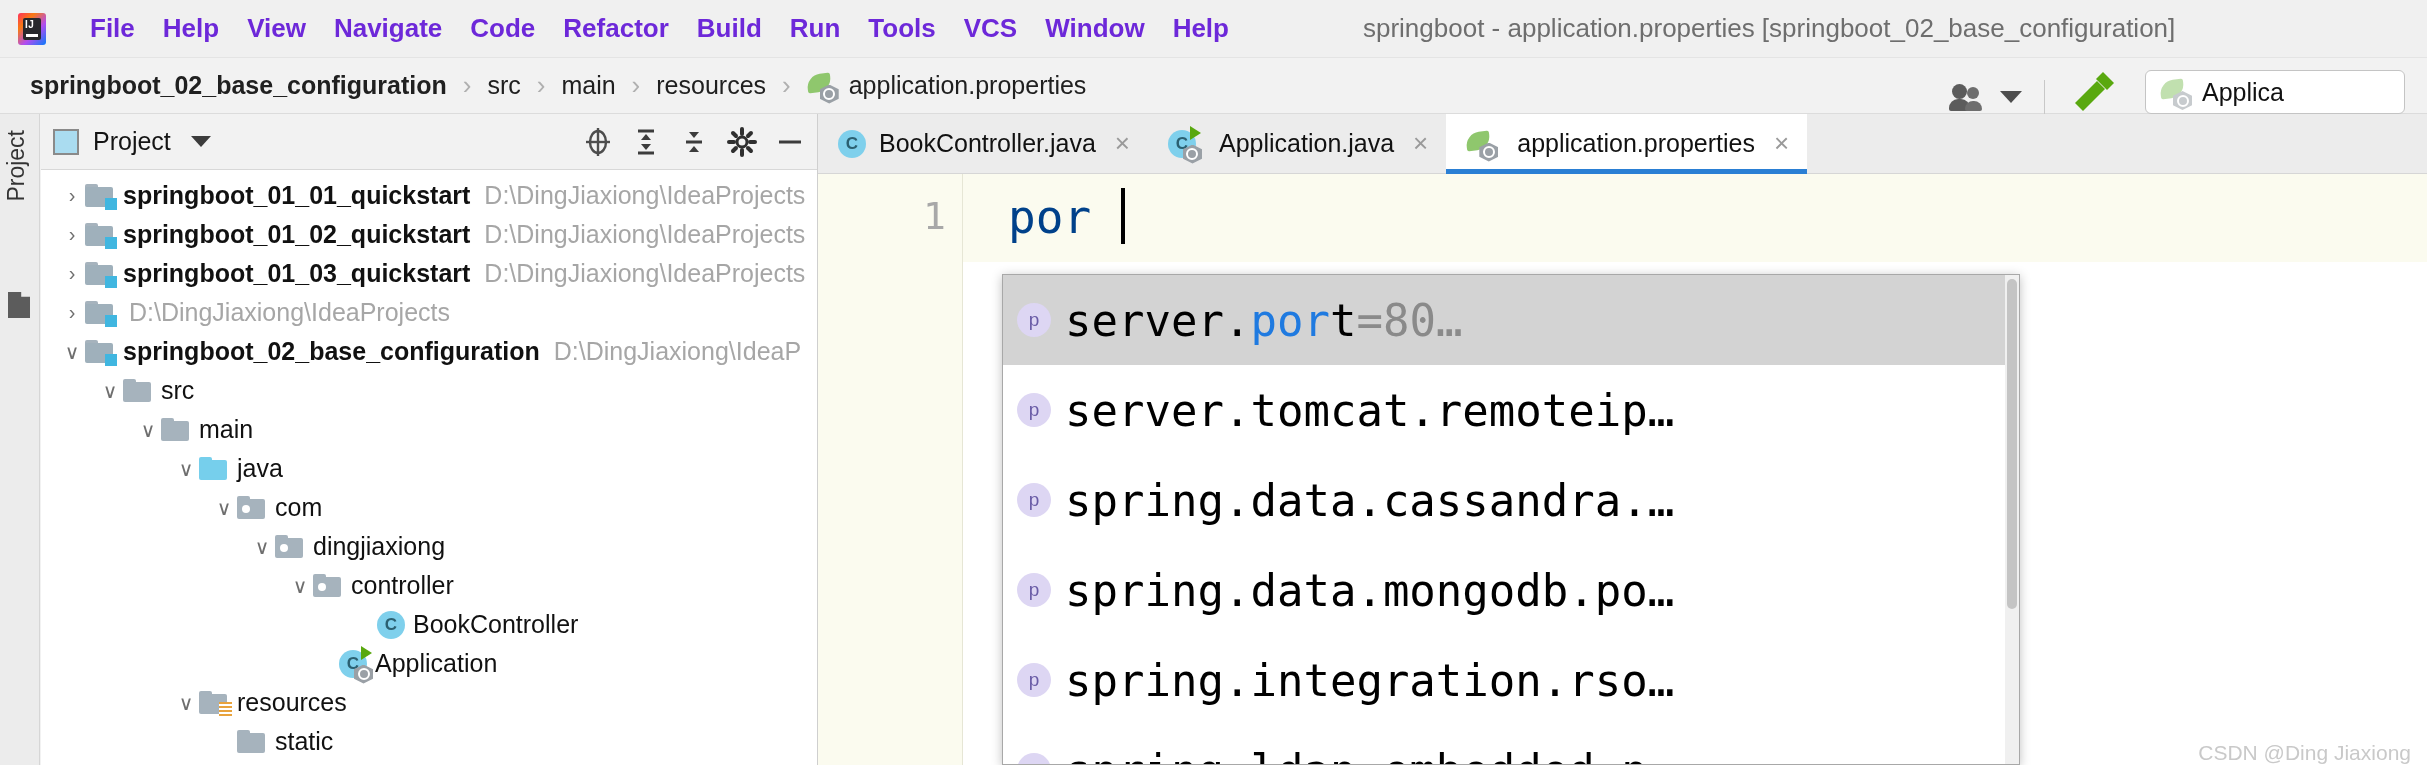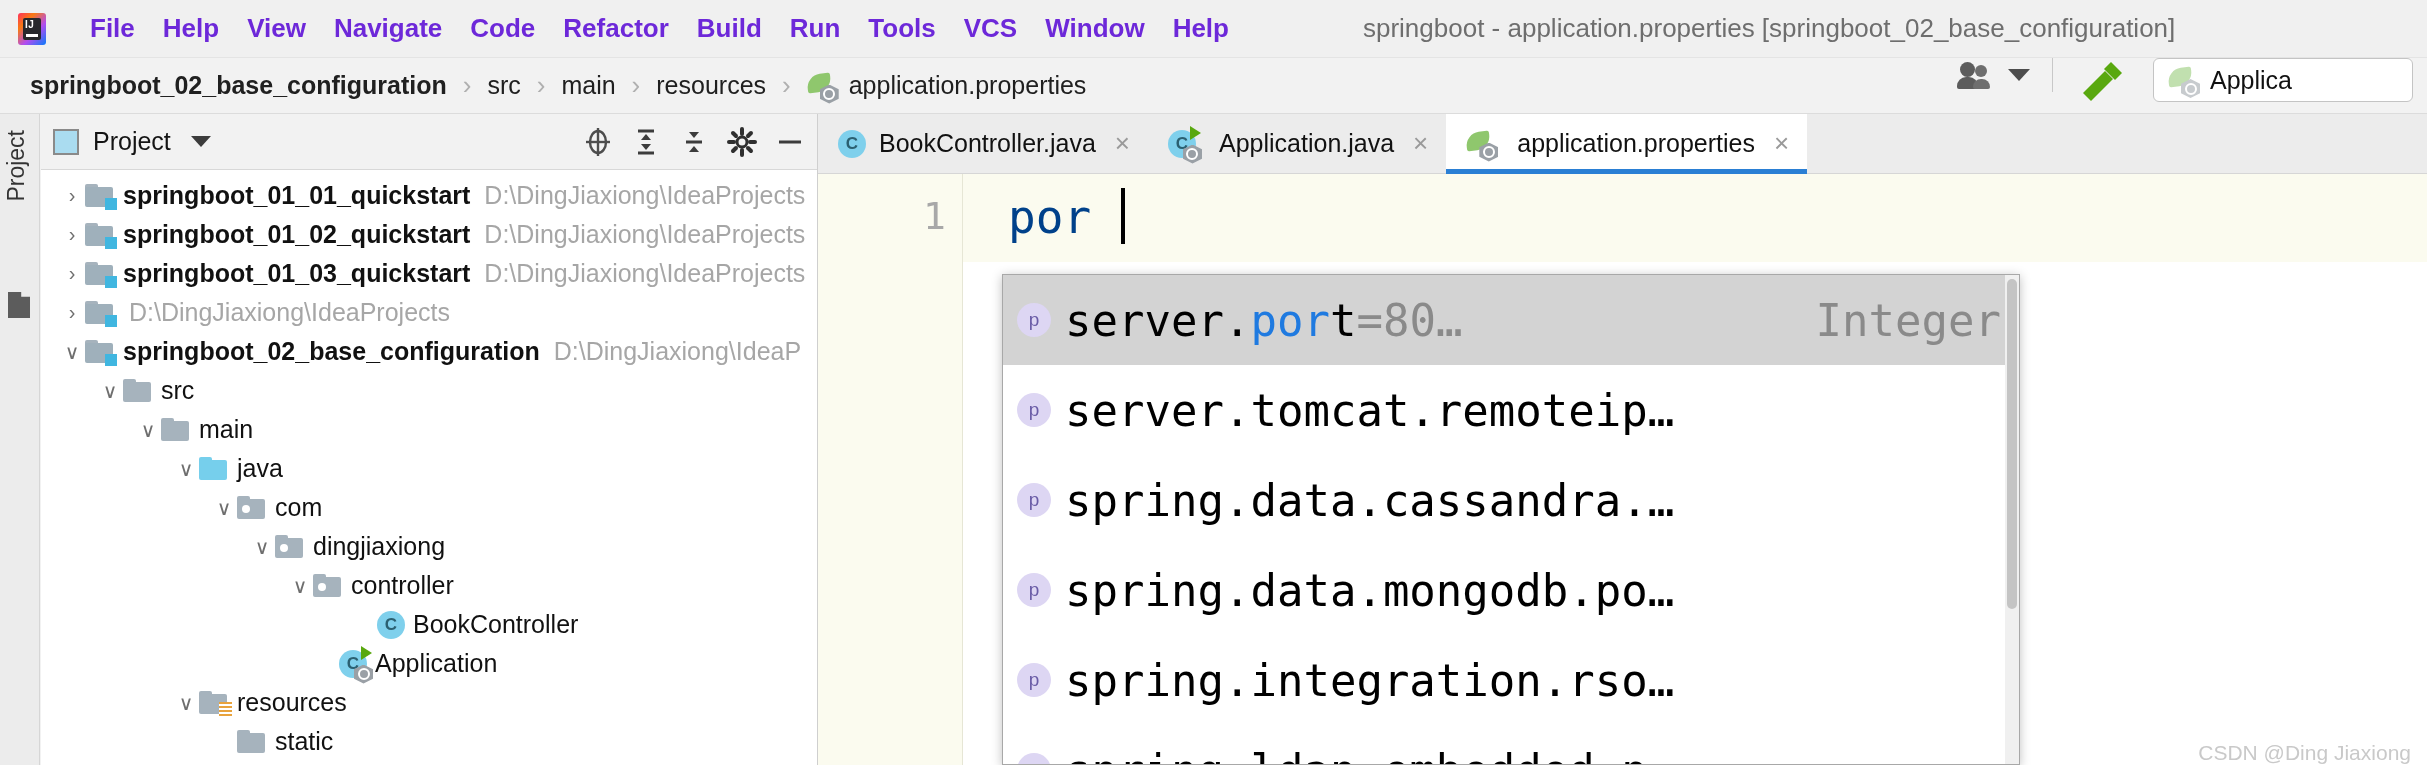--- a/index.html
+++ b/index.html
@@ -56,22 +56,22 @@
   }
   .crumb {
     display: flex; align-items: center; font-size: 25px; color: #202020;
     padding: 2px 6px; white-space: nowrap;
   }
   .crumb.first { font-weight: bold; margin-left: 24px; }
   .crumb-sep {
     color: #b0b0b0; font-size: 26px; margin: 0 10px; font-weight: 300;
   }
   .nav-right {
-    position: absolute; right: 4px; top: 0; height: 56px;
-    display: flex; align-items: flex-start; gap: 0;
+    position: absolute; right: 12px; top: 0; height: 56px;
+    display: flex; align-items: flex-end; gap: 0;
   }
   .people-icon { width: 46px; height: 34px; position: relative; }
   .people-icon .h1 { position:absolute; width:15px;height:15px;border-radius:50%;background:#5c5c5c;left:4px;top:4px;}
   .people-icon .b1 { position:absolute; width:21px;height:12px;border-radius:9px 9px 2px 2px;background:#5c5c5c;left:1px;top:19px;}
   .people-icon .h2 { position:absolute; width:12px;height:12px;border-radius:50%;background:#6e6e6e;left:19px;top:7px;}
   .people-icon .b2 { position:absolute; width:17px;height:10px;border-radius:8px 8px 2px 2px;background:#6e6e6e;left:17px;top:21px;}
   .tri-down {
     width: 0; height: 0; border-left: 11px solid transparent; border-right: 11px solid transparent;
     border-top: 12px solid #4d4d4d; margin-left: 6px;
   }
@@ -591,21 +591,20 @@
       </div>
       <div class="code-text">por</div>
       <div class="caret"></div>
     </div>
   </div>
 
   <div class="popup">
     <div class="popup-row sel">
       <span class="pbadge">p</span>
       <span class="ptext"><span>server.</span><span class="hl">por</span><span>t</span><span class="val">=80…</span></span>
-      <span class="ptype">Integer</span>
     </div>
     <div class="popup-row">
       <span class="pbadge">p</span>
       <span class="ptext">server.tomcat.remoteip…</span>
     </div>
     <div class="popup-row">
       <span class="pbadge">p</span>
       <span class="ptext">spring.data.cassandra.…</span>
     </div>
     <div class="popup-row">

